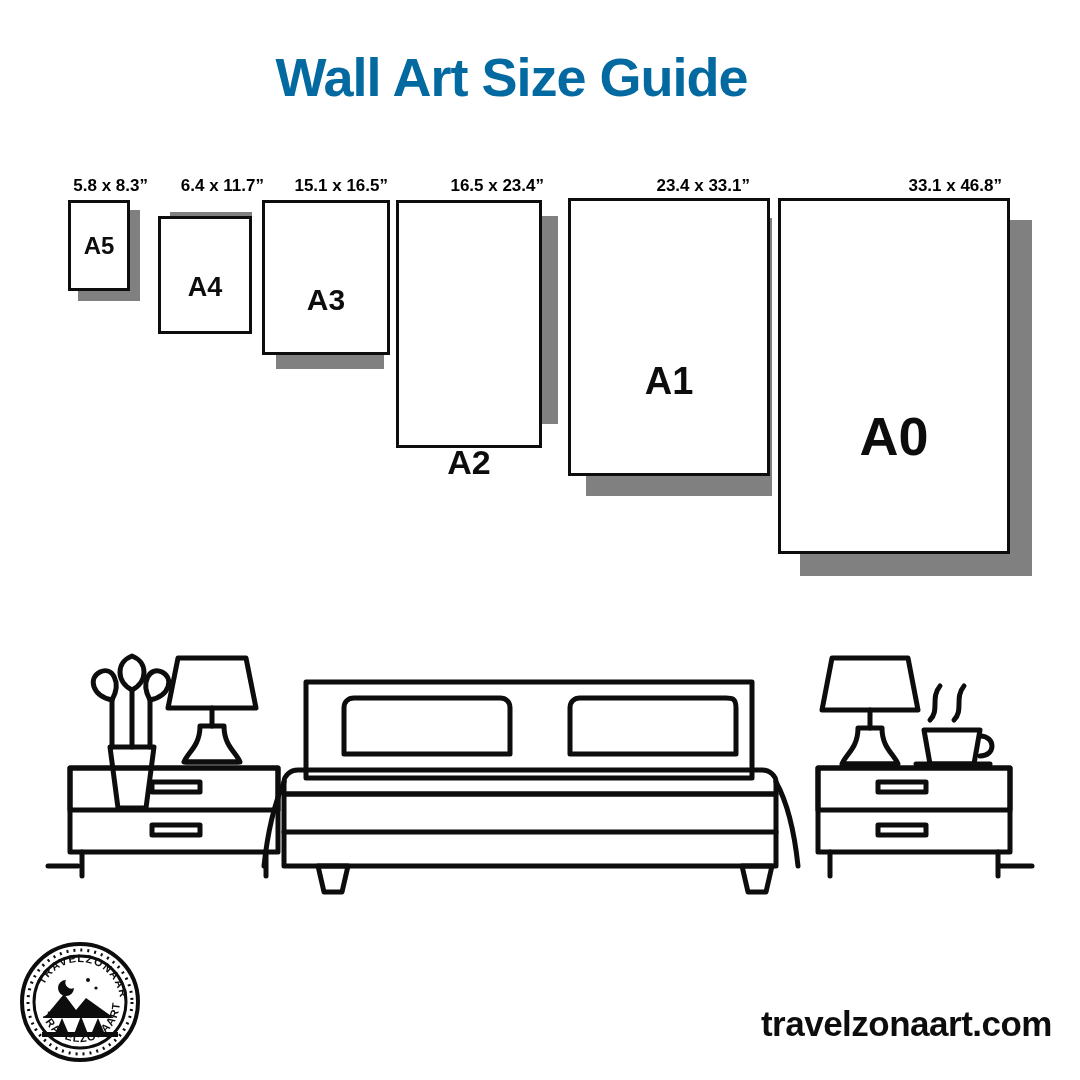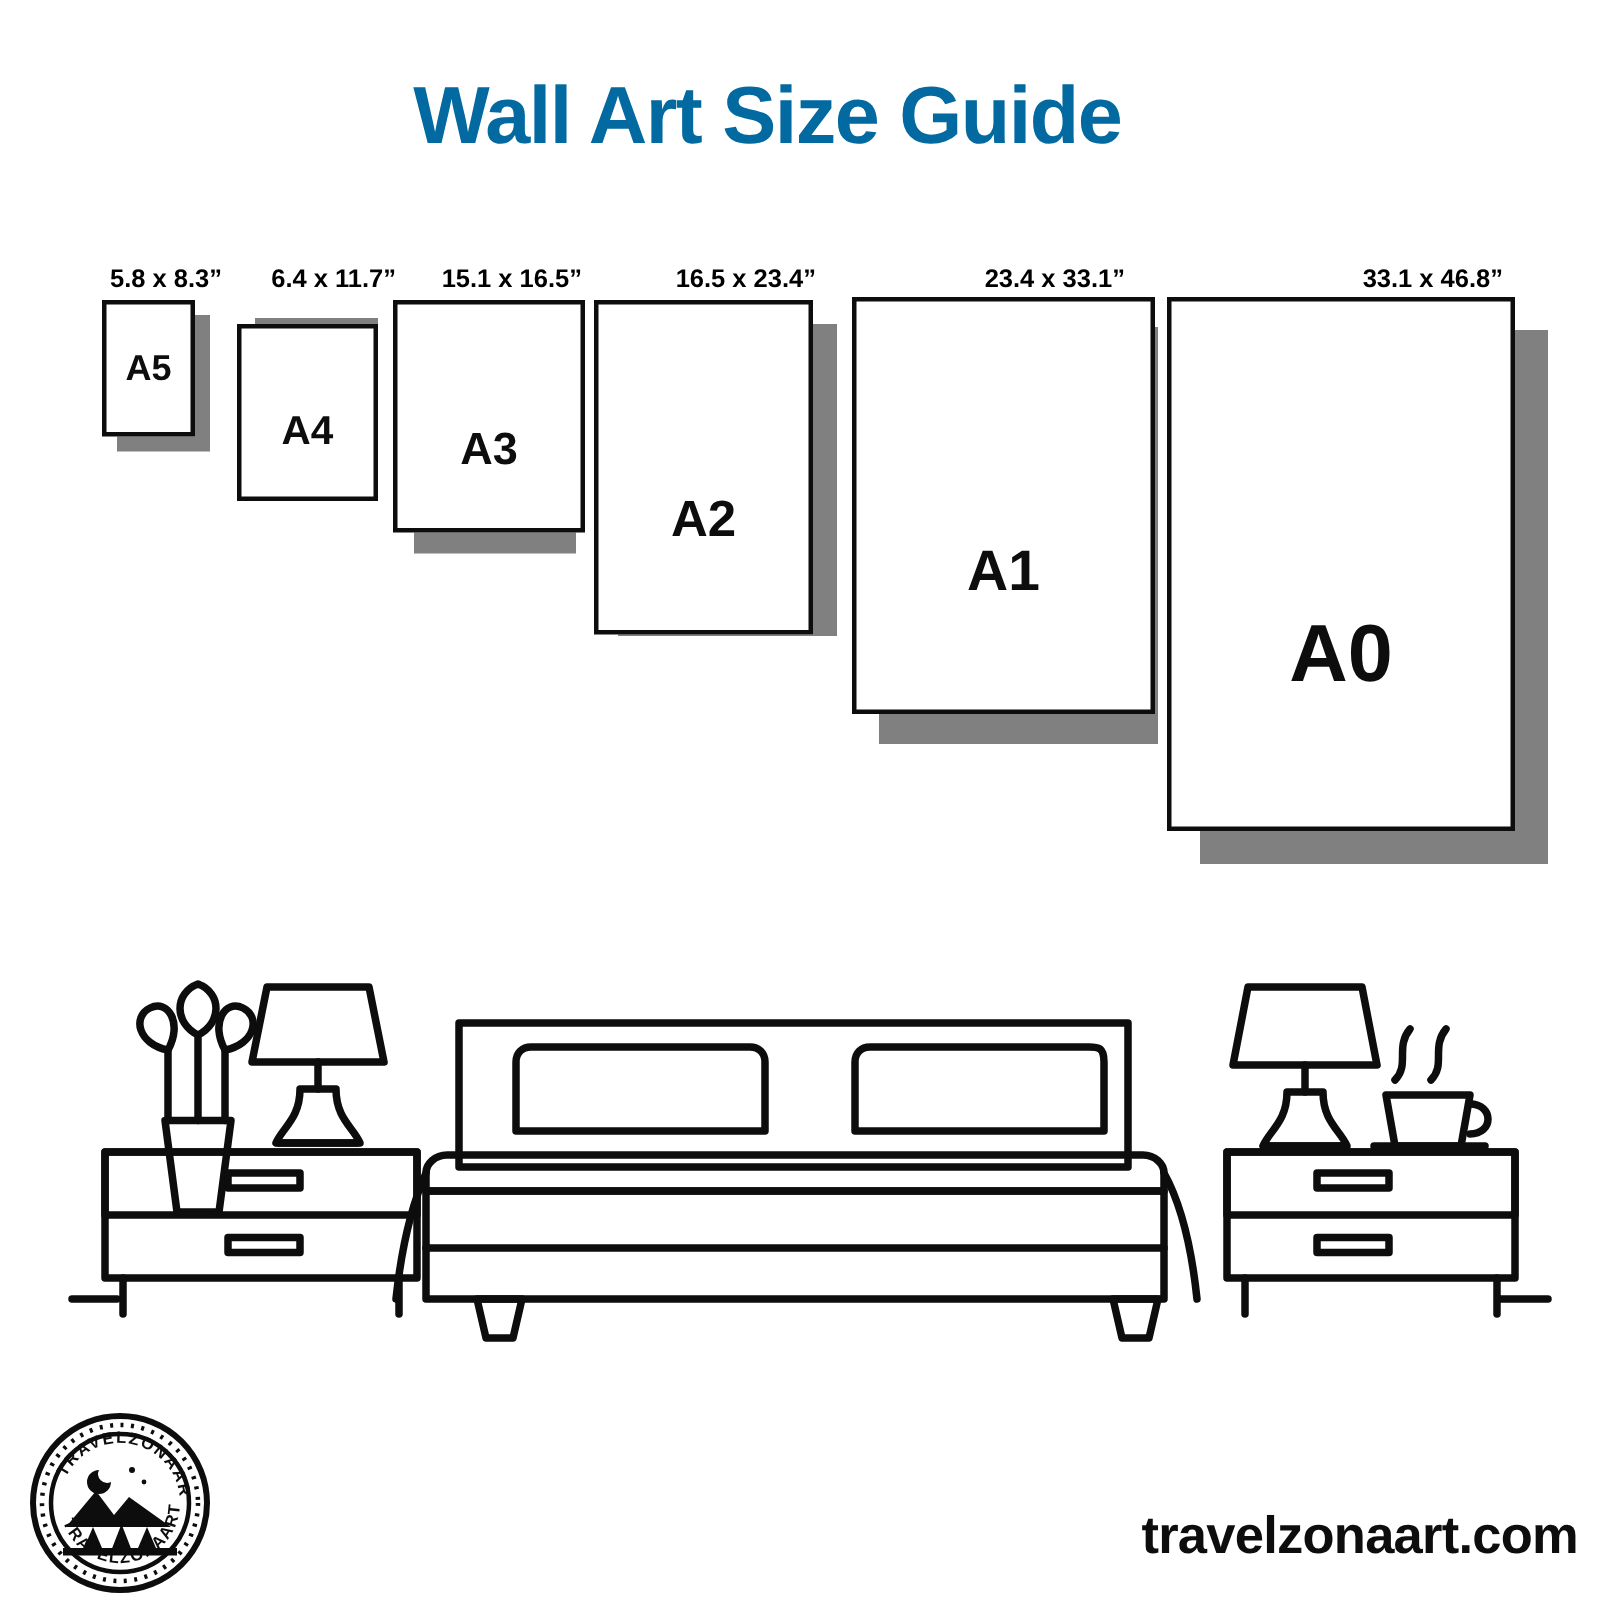--- a/index.html
+++ b/index.html
@@ -121,21 +121,21 @@
     <div class="frame-dim" style="left:258px; top:176px; width:130px;">15.1 x 16.5”</div>
     <div class="frame-shadow" style="left:276px; top:214px; width:108px; height:155px;"></div>
     <div class="frame-box" style="left:262px; top:200px; width:128px; height:155px;">
       <span class="frame-label" style="font-size:30px; transform:translateY(22px);">A3</span>
     </div>
   </div>
 
   <div class="frame-group">
     <div class="frame-dim" style="left:404px; top:176px; width:140px;">16.5 x 23.4”</div>
     <div class="frame-shadow" style="left:412px; top:216px; width:146px; height:208px;"></div>
-    <div class="frame-box" style="left:396px; top:200px; width:146px; height:223px;">
+    <div class="frame-box" style="left:396px; top:200px; width:146px; height:248px;align-items:flex-end;">
       <span class="frame-label" style="font-size:34px; transform:translateY(34px);">A2</span>
     </div>
   </div>
 
   <div class="frame-group">
     <div class="frame-dim" style="left:590px; top:176px; width:160px;">23.4 x 33.1”</div>
     <div class="frame-shadow" style="left:586px; top:218px; width:186px; height:278px;"></div>
     <div class="frame-box" style="left:568px; top:198px; width:202px; height:278px;">
       <span class="frame-label" style="font-size:38px; transform:translateY(44px);">A1</span>
     </div>

